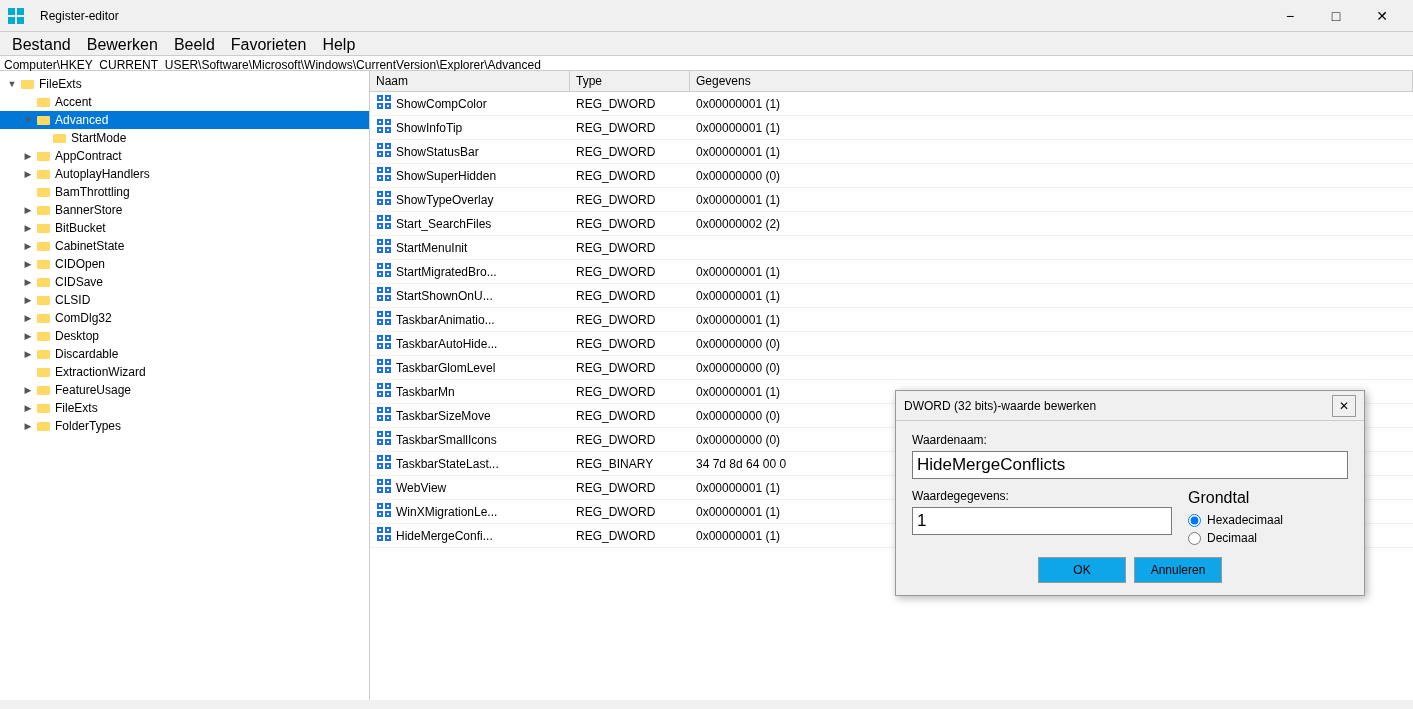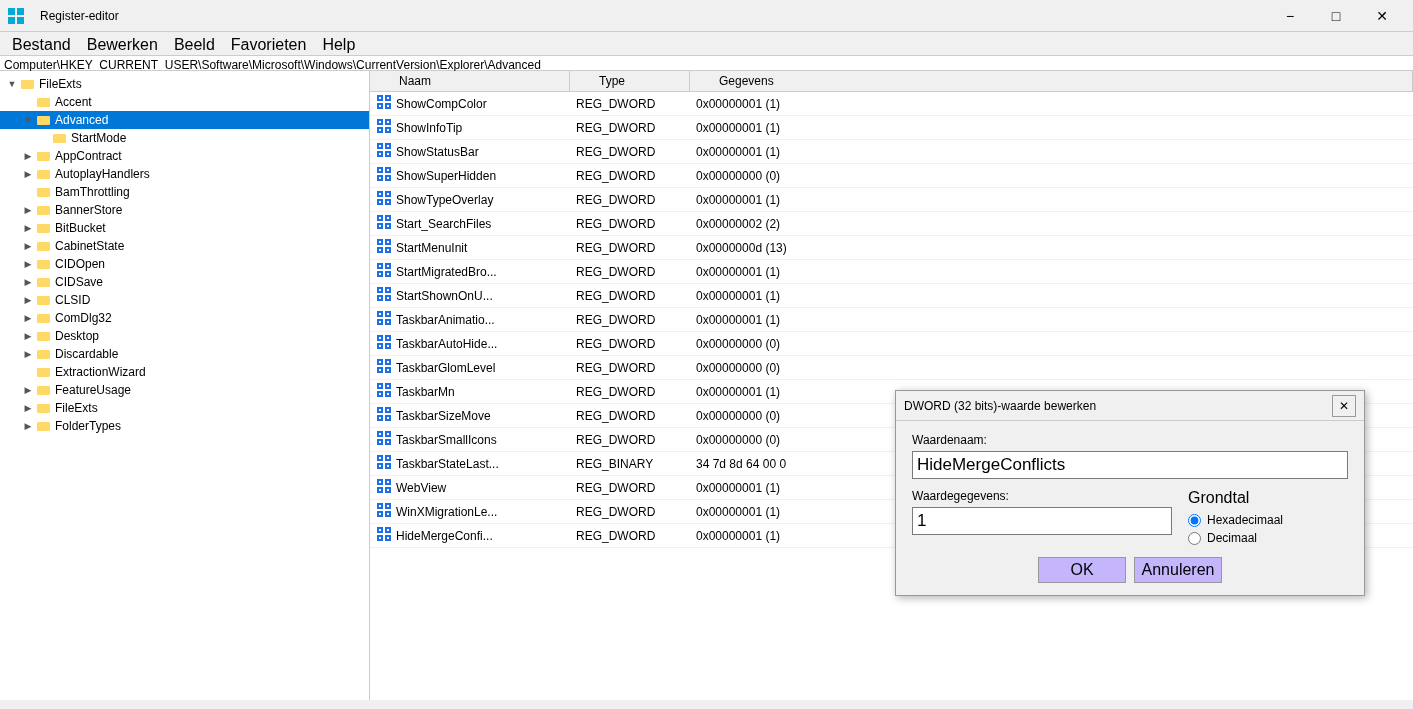--- a/index.html
+++ b/index.html
@@ -92,21 +92,20 @@
       border-bottom: 1px solid #ccc;
       position: sticky;
       top: 0;
       z-index: 1;
     }
     .table-header-cell {
       padding: 3px 6px;
       border-right: 1px solid #ccc;
       font-weight: normal;
       font-size: 12px;
-      margin-left: 23px;
     }
     .table-row {
       display: grid;
       grid-template-columns: 200px 120px 1fr;
       border-bottom: 1px solid #f0f0f0;
       cursor: pointer;
     }
     .table-cell {
       padding: 2px 6px;
       font-size: 12px;
@@ -163,22 +162,22 @@
     }
     .dialog-row { display: flex; gap: 16px; }
     .dialog-left { flex: 1; }
     .dialog-right { width: 160px; }
     .grondtal-label { font-size: 16px; margin-bottom: 6px; }
     .radio-option { display: flex; align-items: center; gap: 6px; margin-bottom: 4px; font-size: 12px; }
     .radio-option input[type=radio] { margin: 0; }
     .dialog-buttons { display: flex; justify-content: center; gap: 8px; margin-top: 8px; }
     .dialog-btn {
       width: 88px; height: 26px;
-      border: 1px solid #999; background: #c4b5fd;
-      cursor: pointer; font-size: 16px;
+      border: 1px solid #999; background: #0ea5e9;
+      cursor: pointer; font-size: 12px;
     }
   </style>
 </head>
 <body>
 
 <div class="title-bar">
   <div class="title-bar-left">
     <svg class="title-bar-icon" viewBox="0 0 16 16">
       <rect width="7" height="7" x="0" y="0" fill="#00aad4"></rect>
       <rect width="7" height="7" x="9" y="0" fill="#00aad4"></rect>
@@ -532,21 +531,20 @@
     <rect x="1" y="9" width="6" height="6" fill="#1a6fe8"></rect>
     <rect x="9" y="9" width="6" height="6" fill="#1a6fe8"></rect>
     <rect x="3" y="3" width="2" height="2" fill="white"></rect>
     <rect x="11" y="3" width="2" height="2" fill="white"></rect>
     <rect x="3" y="11" width="2" height="2" fill="white"></rect>
     <rect x="11" y="11" width="2" height="2" fill="white"></rect>
   </svg></span>
             <span>StartMenuInit</span>
           </div>
           <div class="table-cell">REG_DWORD</div>
-          <div class="table-cell">0x0000000d (13)</div>
         </div>
         <div class="table-row">
           <div class="table-cell">
             <span><svg width="16" height="16" viewBox="0 0 16 16">
     <rect x="1" y="1" width="6" height="6" fill="#1a6fe8"></rect>
     <rect x="9" y="1" width="6" height="6" fill="#1a6fe8"></rect>
     <rect x="1" y="9" width="6" height="6" fill="#1a6fe8"></rect>
     <rect x="9" y="9" width="6" height="6" fill="#1a6fe8"></rect>
     <rect x="3" y="3" width="2" height="2" fill="white"></rect>
     <rect x="11" y="3" width="2" height="2" fill="white"></rect>

